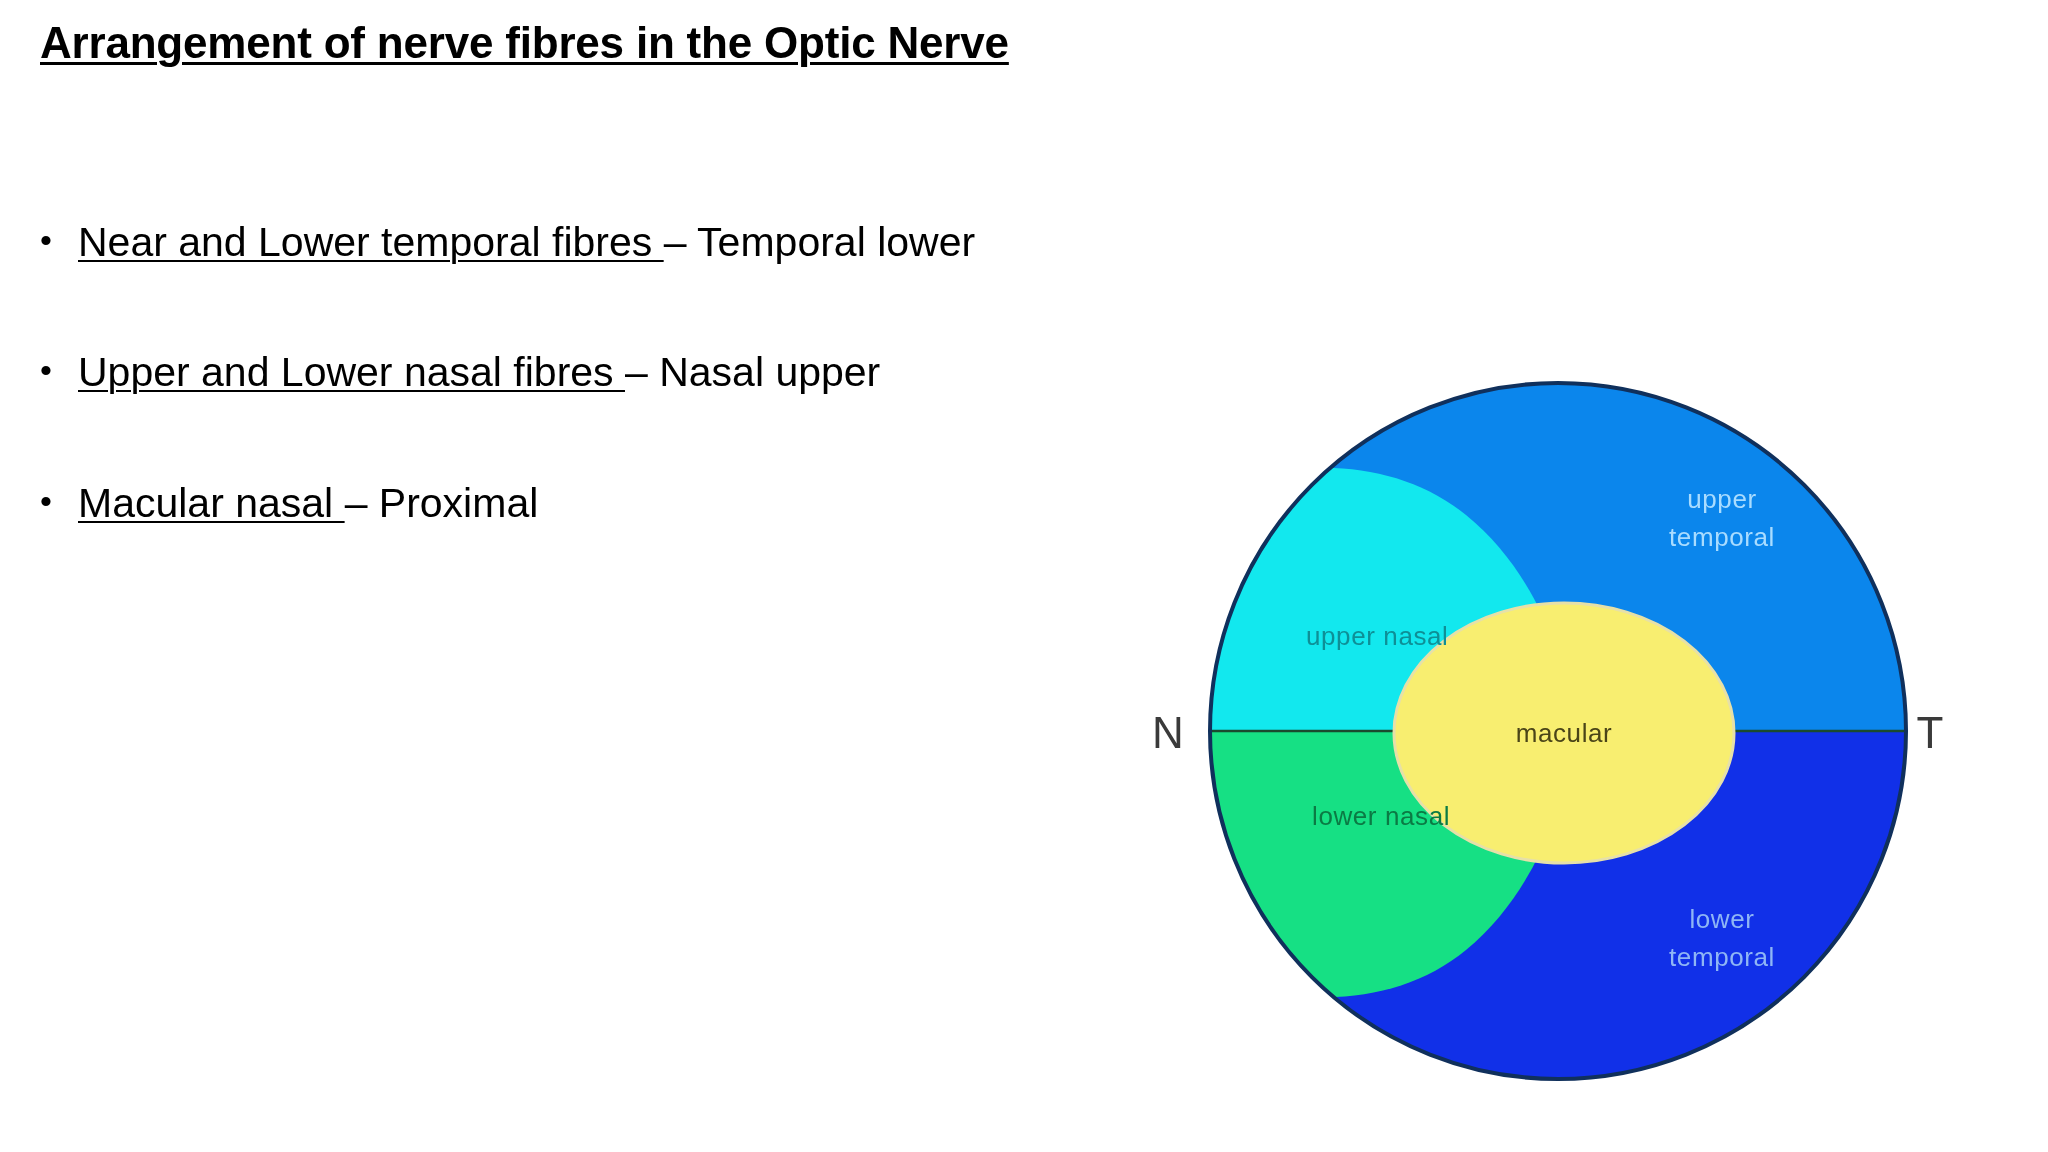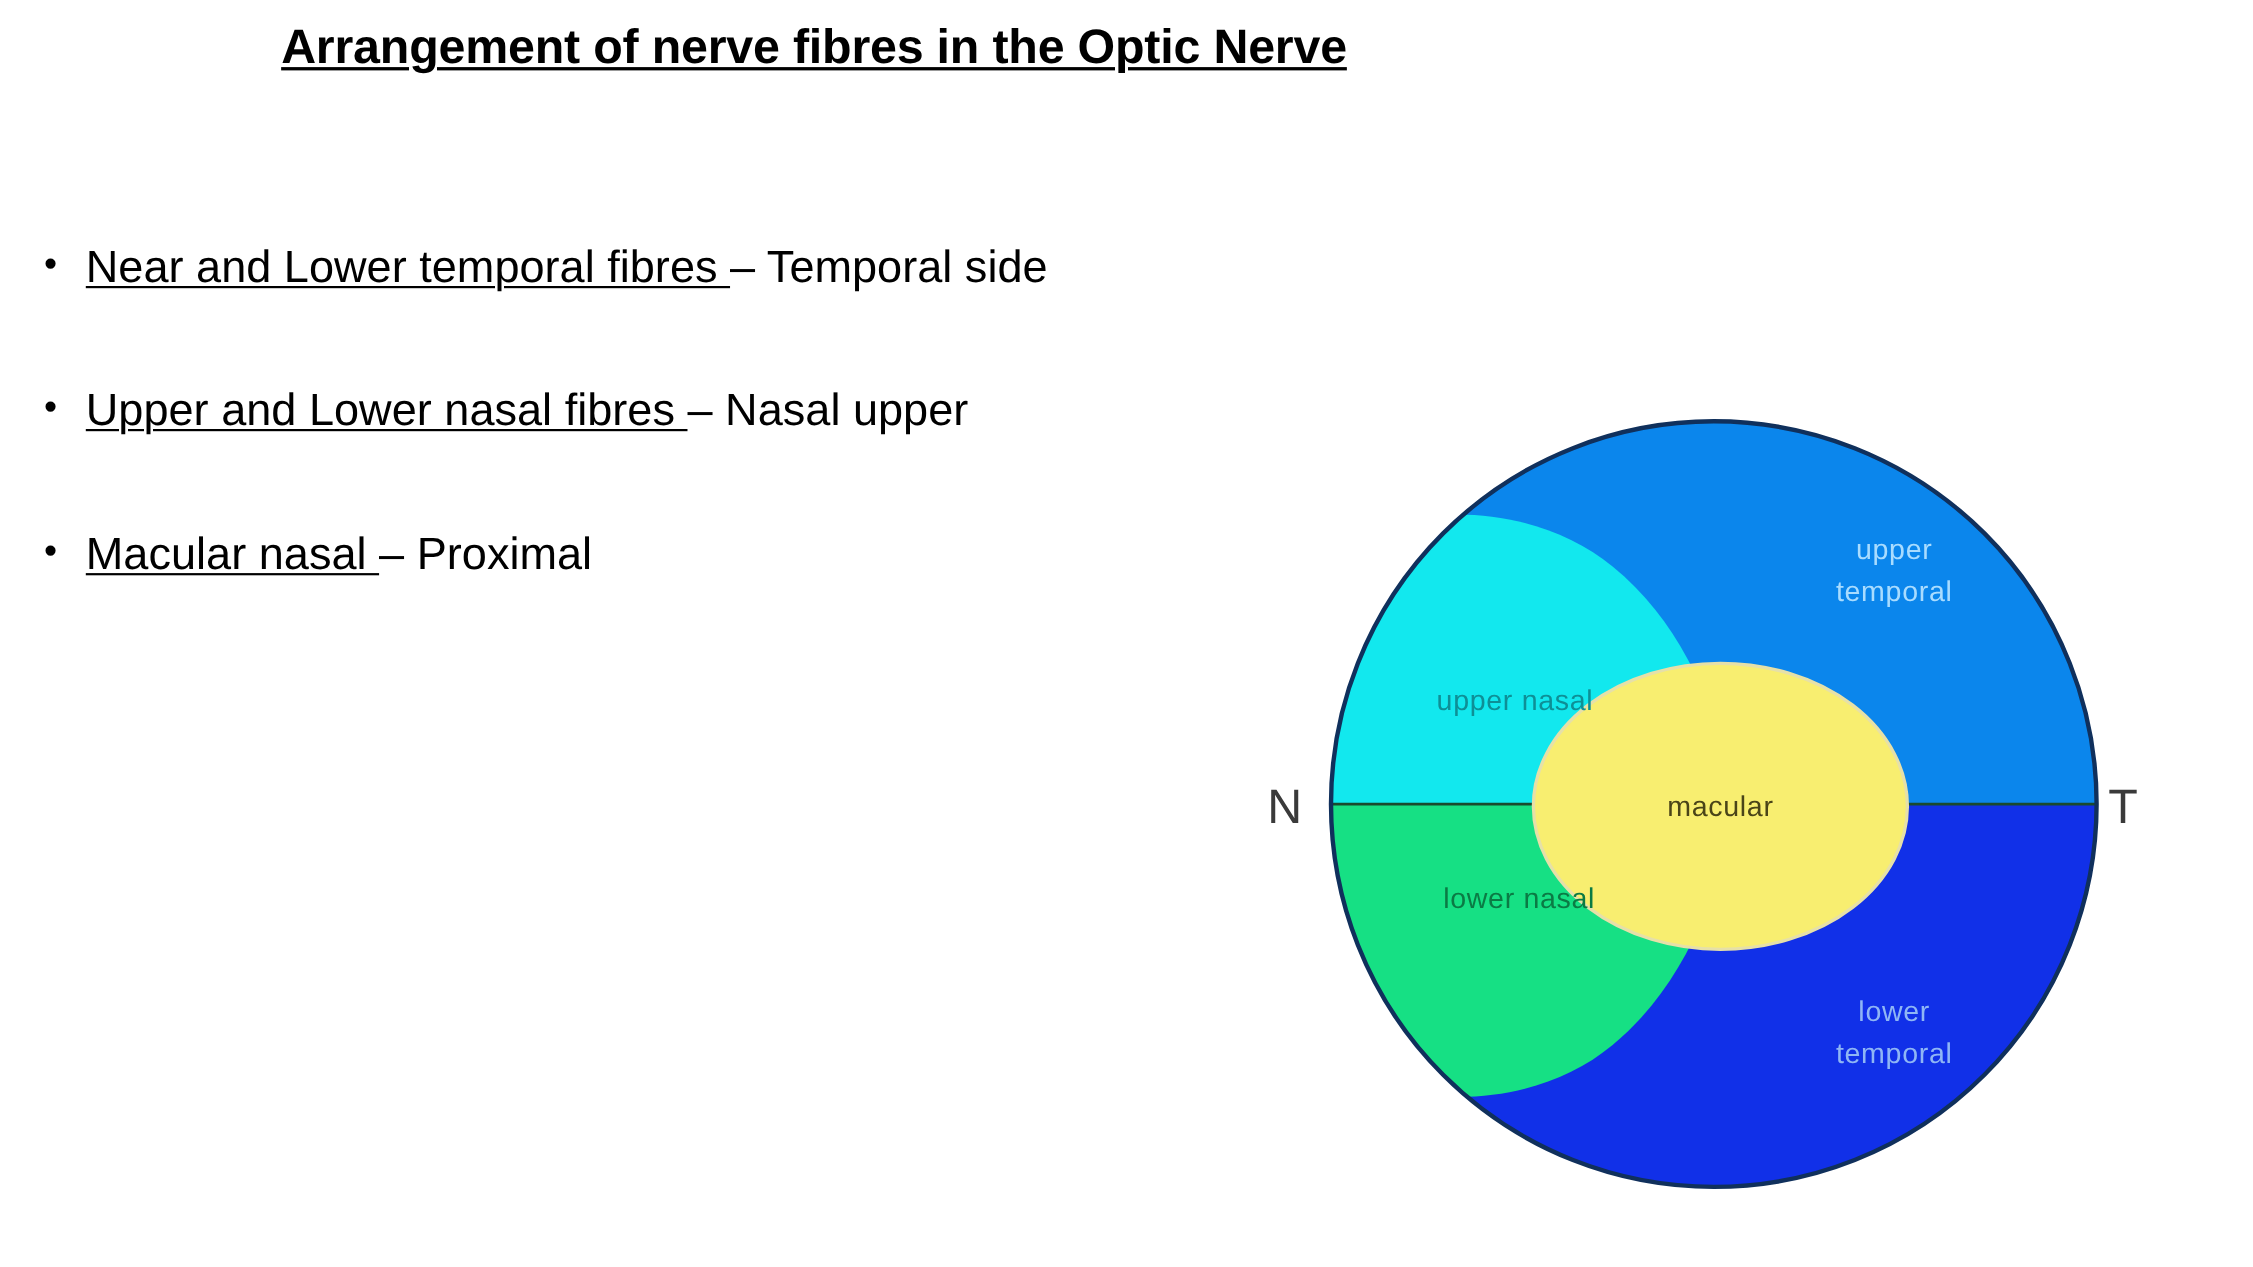--- a/index.html
+++ b/index.html
@@ -17,21 +17,20 @@
     color: #000000;
     -webkit-font-smoothing: antialiased;
   }
 
   
   #title-block {
     position: absolute;
     left: 40px;
     top: 14px;
     width: 1400px;
-    text-align: center;
   }
   .title-line {
     font-size: 44px;
     font-weight: bold;
     line-height: 1.32;
     letter-spacing: -0.2px;
     white-space: nowrap;
   }
   .title-line > span {
     text-decoration: underline;
@@ -99,21 +98,21 @@
 <div id="title-block">
   <div class="title-line">
     <span>Arrangement of nerve fibres in the Optic Nerve</span>
   </div>
 </div>
 
 <div id="bullet-list">
 
   <div class="bullet-row">
     <span class="bullet-mark">•</span>
-    <span class="bullet-text"><span class="bullet-underlined">Near and Lower temporal fibres </span><span class="bullet-plain">– Temporal side</span></span>
+    <span class="bullet-text"><span class="bullet-underlined">Near and Lower temporal fibres </span><span class="bullet-plain">– Temporal lower</span></span>
   </div>
 
   <div class="bullet-row">
     <span class="bullet-mark">•</span>
     <span class="bullet-text"><span class="bullet-underlined">Upper and Lower nasal fibres </span><span class="bullet-plain">– Nasal upper</span></span>
   </div>
 
   <div class="bullet-row">
     <span class="bullet-mark">•</span>
     <span class="bullet-text"><span class="bullet-underlined">Macular nasal </span><span class="bullet-plain">– Proximal</span></span>

